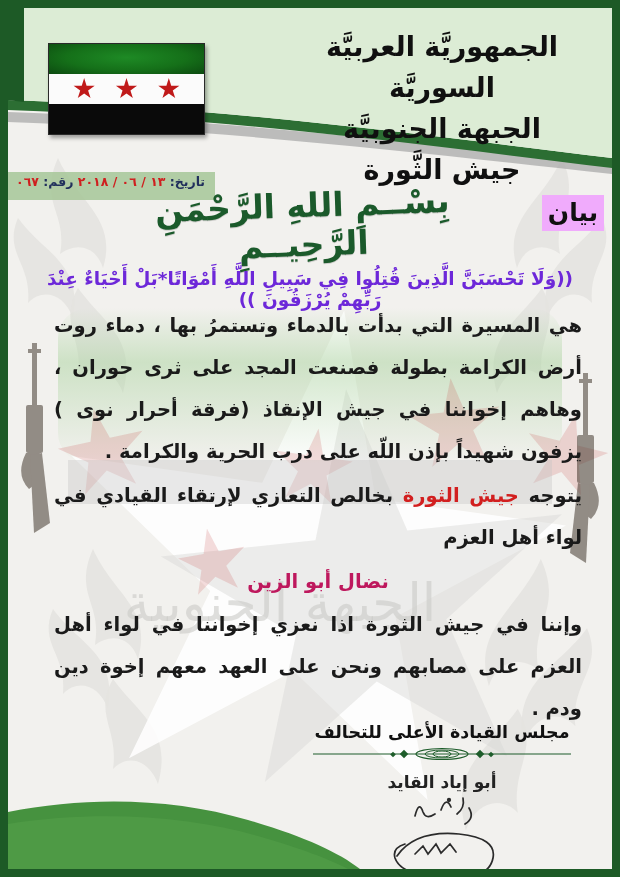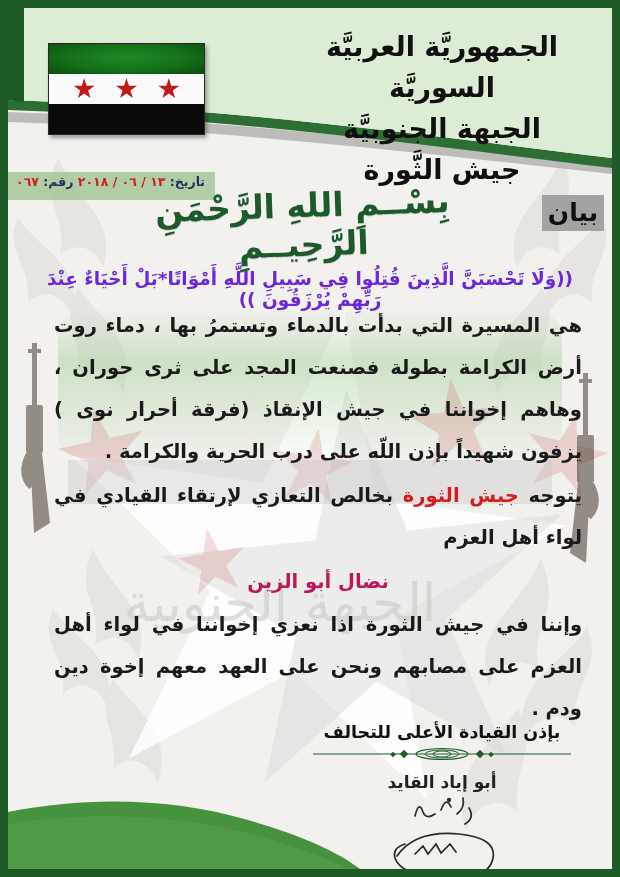--- a/index.html
+++ b/index.html
@@ -78,21 +78,21 @@
     background:rgba(166,199,152,.85);
     padding:2px 10px 11px 8px;
     font-size:12.5px;font-weight:bold;
     direction:rtl;white-space:nowrap;
     z-index:6;
   }
   .stamp .lbl{color:#21305c;}
   .stamp .val{color:#cf1f1f;}
   .bayan{
     position:absolute;right:8px;top:187px;width:62px;height:36px;
-    background:#a3a3a3;
+    background:#f0abfc;
     color:#101010;font-size:25px;font-weight:bold;
     text-align:center;line-height:36px;
     direction:rtl;z-index:6;
   }
   .basmala{
     position:absolute;left:140px;top:178px;width:310px;
     text-align:center;
     font-size:33px;font-weight:bold;
     color:#1b5a2b;
     direction:rtl;
@@ -240,21 +240,21 @@
     <div class="verse">((وَلَا تَحْسَبَنَّ الَّذِينَ قُتِلُوا فِي سَبِيلِ اللَّهِ أَمْوَاتًا*بَلْ أَحْيَاءٌ عِنْدَ رَبِّهِمْ يُرْزَقُونَ ))</div>
 
     <div class="body-text">
       <p>هي المسيرة التي بدأت بالدماء وتستمرُ بها ، دماء روت أرض الكرامة  بطولة فصنعت المجد على ثرى حوران ، وهاهم إخواننا في جيش الإنقاذ (فرقة أحرار نوى )  يزفون  شهيداً بإذن اللّه على درب الحرية والكرامة .</p>
       <p><span>يتوجه  </span><span class="red-inline">جيش الثورة</span><span>  بخالص  التعازي  لإرتقاء  القيادي في  لواء  أهل العزم</span></p>
       <p class="name-line">نضال أبو الزين</p>
       <p>وإننا في جيش الثورة اذا نعزي  إخواننا  في  لواء  أهل العزم  على  مصابهم ونحن على العهد معهم إخوة دين ودم .</p>
     </div>
 
     <div class="footer">
-      <div class="council">بإذن القيادة الأعلى للتحالف</div>
+      <div class="council">مجلس القيادة الأعلى للتحالف</div>
       <svg class="divider" width="258" height="16" viewBox="0 0 258 16">
         <line x1="0" y1="8" x2="258" y2="8" stroke="#1d5c2a" stroke-width="1.2"></line>
         <ellipse cx="129" cy="8" rx="26" ry="5.5" fill="none" stroke="#1d5c2a" stroke-width="1.2"></ellipse>
         <ellipse cx="129" cy="8" rx="17" ry="4" fill="none" stroke="#1d5c2a" stroke-width="1"></ellipse>
         <ellipse cx="129" cy="8" rx="9" ry="3" fill="none" stroke="#1d5c2a" stroke-width="1"></ellipse>
         <rect x="88" y="5" width="6" height="6" transform="rotate(45 91 8)" fill="#1d5c2a"></rect>
         <rect x="164" y="5" width="6" height="6" transform="rotate(45 167 8)" fill="#1d5c2a"></rect>
         <rect x="78" y="6.5" width="4" height="4" transform="rotate(45 80 8.5)" fill="#1d5c2a"></rect>
         <rect x="176" y="6.5" width="4" height="4" transform="rotate(45 178 8.5)" fill="#1d5c2a"></rect>
       </svg>

